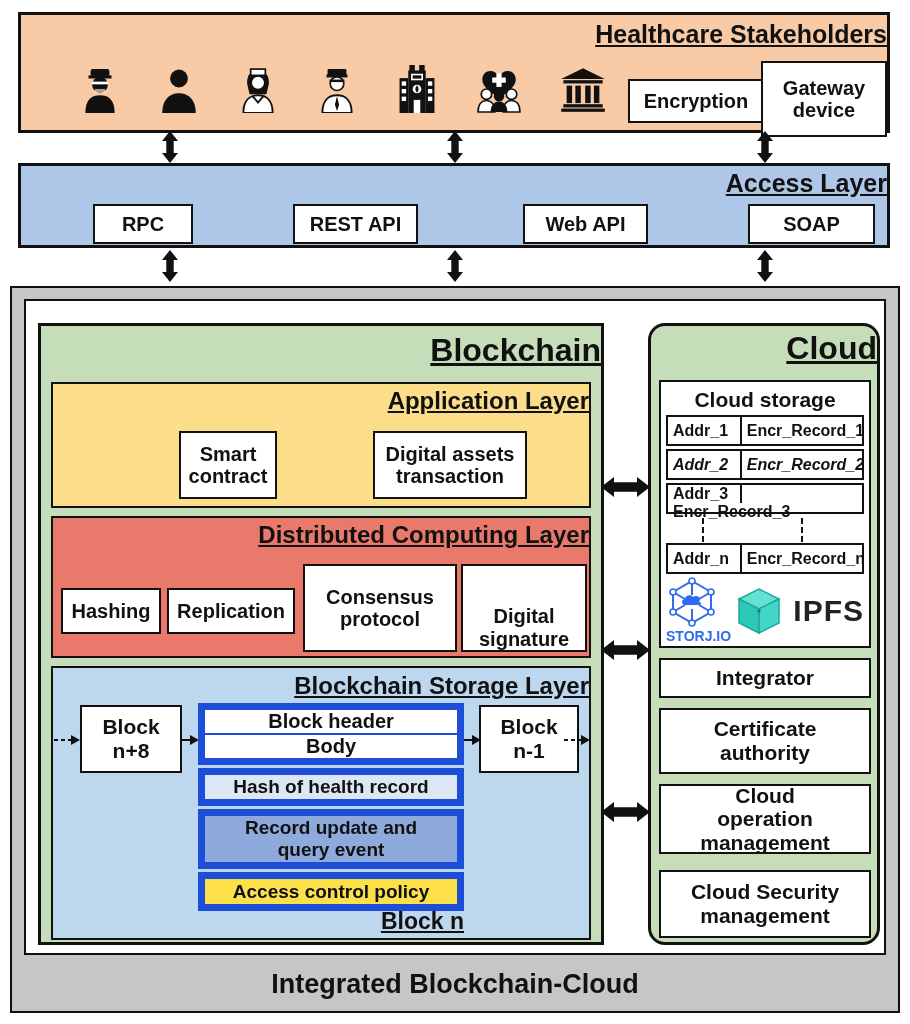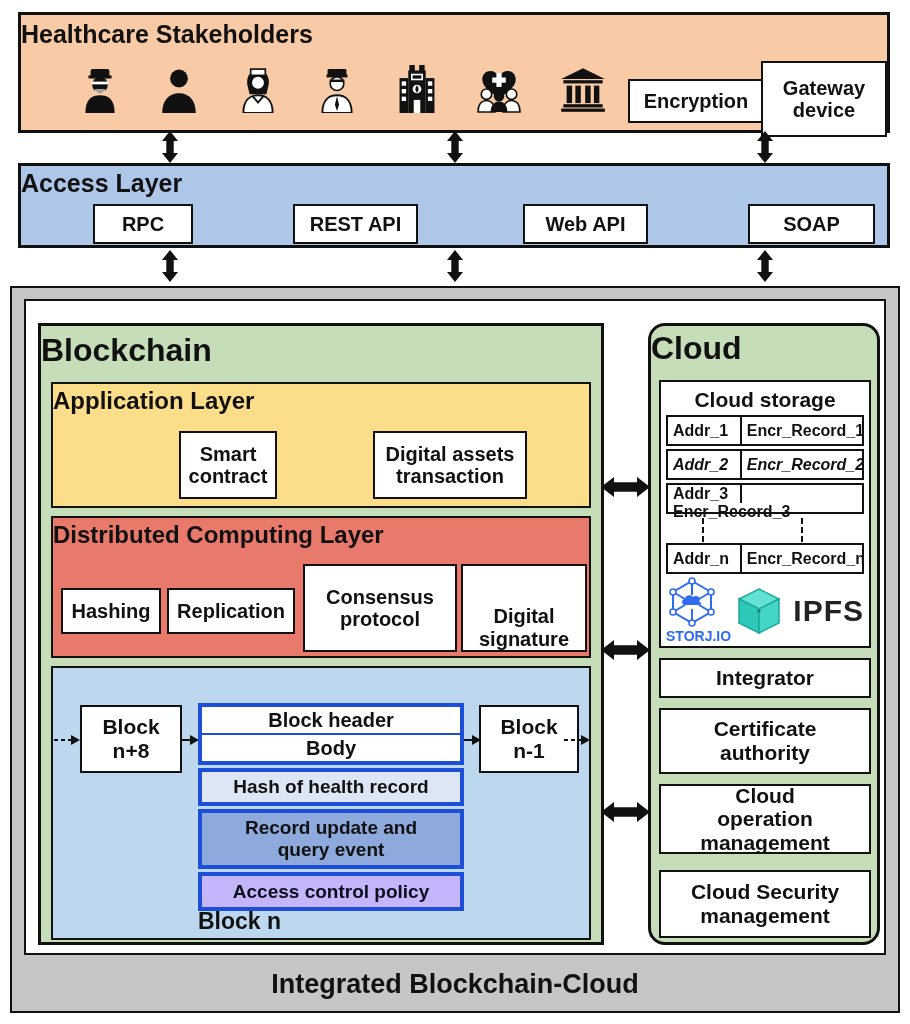--- a/index.html
+++ b/index.html
@@ -7,29 +7,29 @@
     width:910px;height:1024px;position:relative;background:#fff;
     font-family:"Liberation Sans",sans-serif;color:#111;overflow:hidden;
   }
   .abs{position:absolute;}
   .panel{position:absolute;border:3px solid #111;box-sizing:border-box;}
   .wbox{
     position:absolute;border:2px solid #111;background:#fff;box-sizing:border-box;
     display:flex;align-items:center;justify-content:center;text-align:center;
     font-weight:bold;line-height:1.12;
   }
-  .ltitle{position:absolute;left:0;right:0;text-align:left;font-weight:bold;}
+  .ltitle{position:absolute;left:0;right:0;text-align:right;font-weight:bold;text-decoration:underline;}
   .varrow,.harrow{position:absolute;}
   .cell-row{display:flex;border:2px solid #111;background:#fff;box-sizing:border-box;margin:0 0 3px 0;}
   .cell{font-weight:bold;font-size:16px;display:flex;align-items:center;padding-left:5px;box-sizing:border-box;}
   .c1{width:38%;border-right:2px solid #111;}
   .c2{width:62%;}
   .dashv{border-left:2px dashed #111;height:24px;position:absolute;top:1px;}
   .stack-box{
-    border:4px solid #1d4ed8;box-sizing:border-box;display:flex;align-items:center;
+    border:7px solid #1d4ed8;box-sizing:border-box;display:flex;align-items:center;
     justify-content:center;text-align:center;font-weight:bold;line-height:1.15;margin-bottom:3px;
   }
   svg{display:block;}
 </style>
 </head>
 <body>
 
 <div class="panel" style="left:18px;top:12px;width:872px;height:121px;background:#F8CBA6;">
   <div class="ltitle" style="top:5px;font-size:25px;">Healthcare Stakeholders</div>
 
@@ -205,20 +205,21 @@
     </div>
     <div class="wbox" style="left:250px;top:46px;width:154px;height:88px;font-size:20px;">
       <span style="display:block;width:110px;">Consensus protocol</span>
     </div>
     <div class="wbox" style="left:408px;top:46px;width:126px;height:88px;font-size:20px;align-items:flex-end;">
       <span style="display:block;width:90px;">Digital signature</span>
     </div>
   </div>
 
   <div style="position:absolute;left:10px;top:340px;width:540px;height:274px;background:#BDD7EE;border:2px solid #111;box-sizing:border-box;">
+    <div class="ltitle" style="top:4px;font-size:24px;">Blockchain Storage Layer</div>
 
     <span style="position:absolute;left:1px;top:66px;">
       <svg width="26" height="12" viewBox="0 0 26 12">
           <line x1="0" y1="6" x2="17" y2="6" stroke="#111" stroke-width="2" stroke-dasharray="4 3"></line>
           <path d="M17 1 L26 6 L17 11 Z" fill="#111"></path>
         </svg>
     </span>
 
     <div class="wbox" style="left:27px;top:37px;width:102px;height:68px;font-size:21px;">
       <span style="display:block;width:60px;">Block n+8</span>
@@ -237,21 +238,21 @@
       </div>
       <div class="stack-box" style="height:31px;background:#fff;font-size:20px;border-top-width:1px;">
         <span>Body</span>
       </div>
       <div class="stack-box" style="height:38px;background:#DCE6F4;font-size:19px;">
         <span>Hash of health record</span>
       </div>
       <div class="stack-box" style="height:60px;background:#8EA9DB;font-size:19px;">
         <span style="display:block;width:190px;">Record update and query event</span>
       </div>
-      <div class="stack-box" style="height:39px;background:#c4b5fd;font-size:19px;color:#0a0f1a;">
+      <div class="stack-box" style="height:39px;background:#fde047;font-size:19px;color:#0a0f1a;">
         <span>Access control policy</span>
       </div>
     </div>
 
     <span style="position:absolute;left:411px;top:66px;">
       <svg width="17" height="12" viewBox="0 0 17 12">
           <line x1="0" y1="6" x2="9" y2="6" stroke="#111" stroke-width="2"></line>
           <path d="M8 1 L17 6 L8 11 Z" fill="#111"></path>
         </svg>
     </span>

